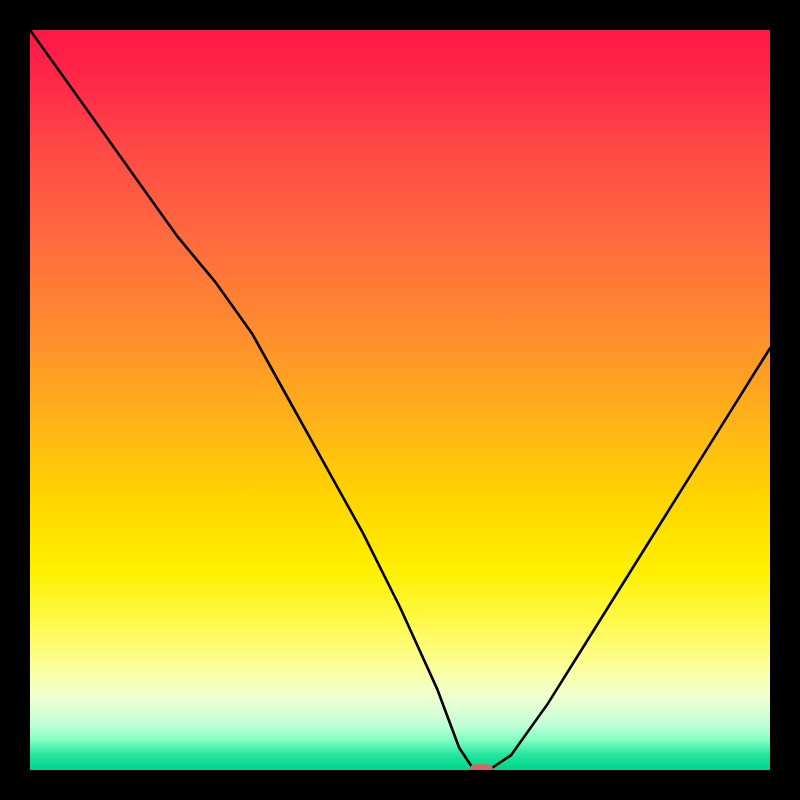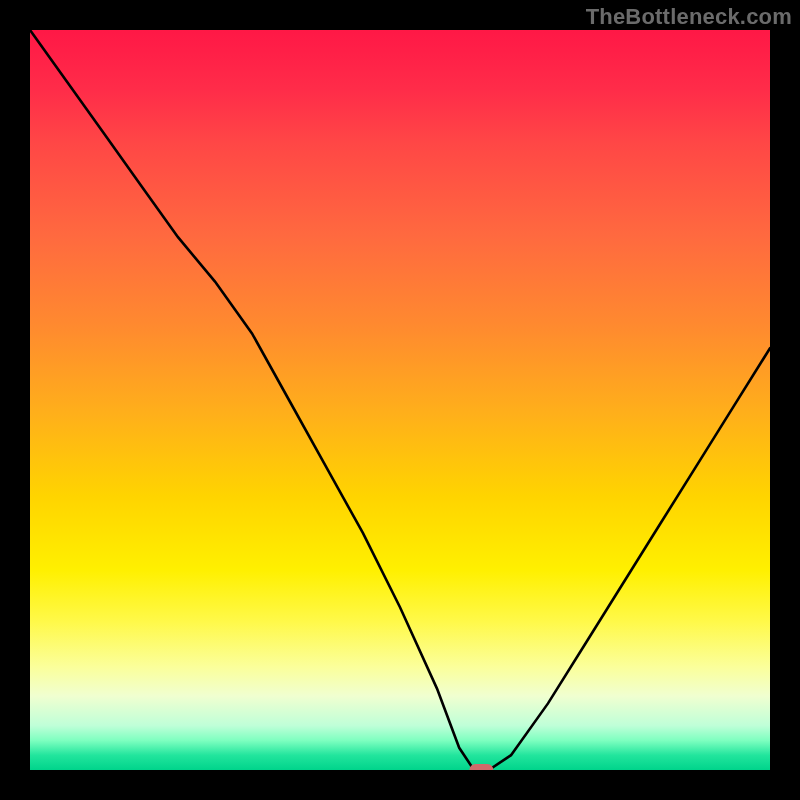--- a/index.html
+++ b/index.html
@@ -56,21 +56,20 @@
     left: 0;
     top: 0;
     width: 740px;
     height: 740px;
   }
 </style>
 </head>
 <body>
 
 <div class="chart-wrap">
-  <div class="watermark">TheBottleneck.com</div>
 
   <div class="plot-area">
     <svg class="curve" viewBox="0 0 740 740" preserveAspectRatio="none">
       <path fill="none" stroke="#000" stroke-width="2.6" stroke-linecap="round" d="M0.0 0.0 L37.0 51.8 L74.0 103.6 L111.0 155.4 L148.0 207.2 L185.0 251.6 L222.0 303.4 L259.0 370.0 L296.0 436.6 L333.0 503.2 L370.0 577.2 L407.0 658.6 L429.2 717.8 L444.0 740.0 L458.8 740.0 L481.0 725.2 L518.0 673.4 L555.0 614.2 L592.0 555.0 L629.0 495.8 L666.0 436.6 L703.0 377.4 L740.0 318.2"></path>
       <rect rx="6" ry="6" fill="#d06a6a" stroke="none" x="439.4" y="734.0" width="24" height="12"></rect>
     </svg>
   </div>
 </div>
 
 </body></html>

